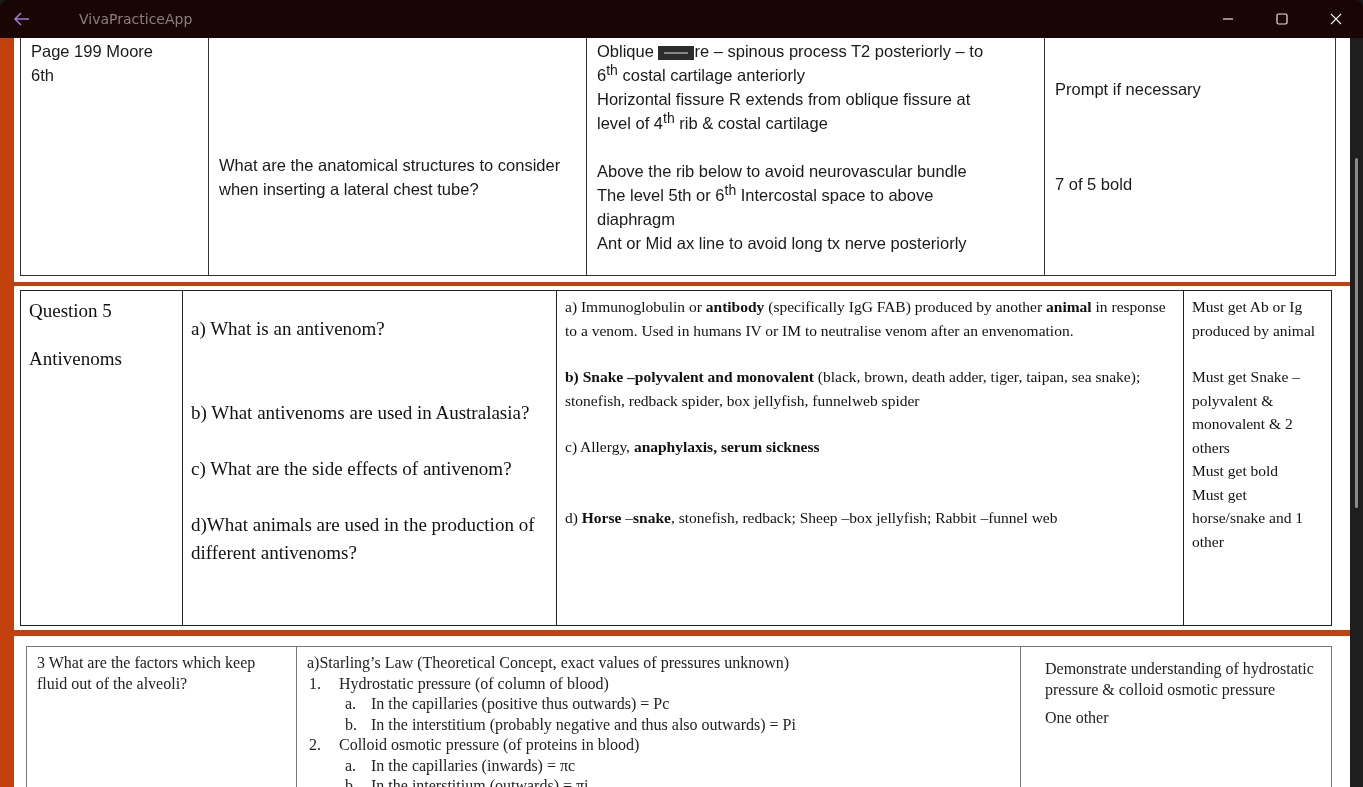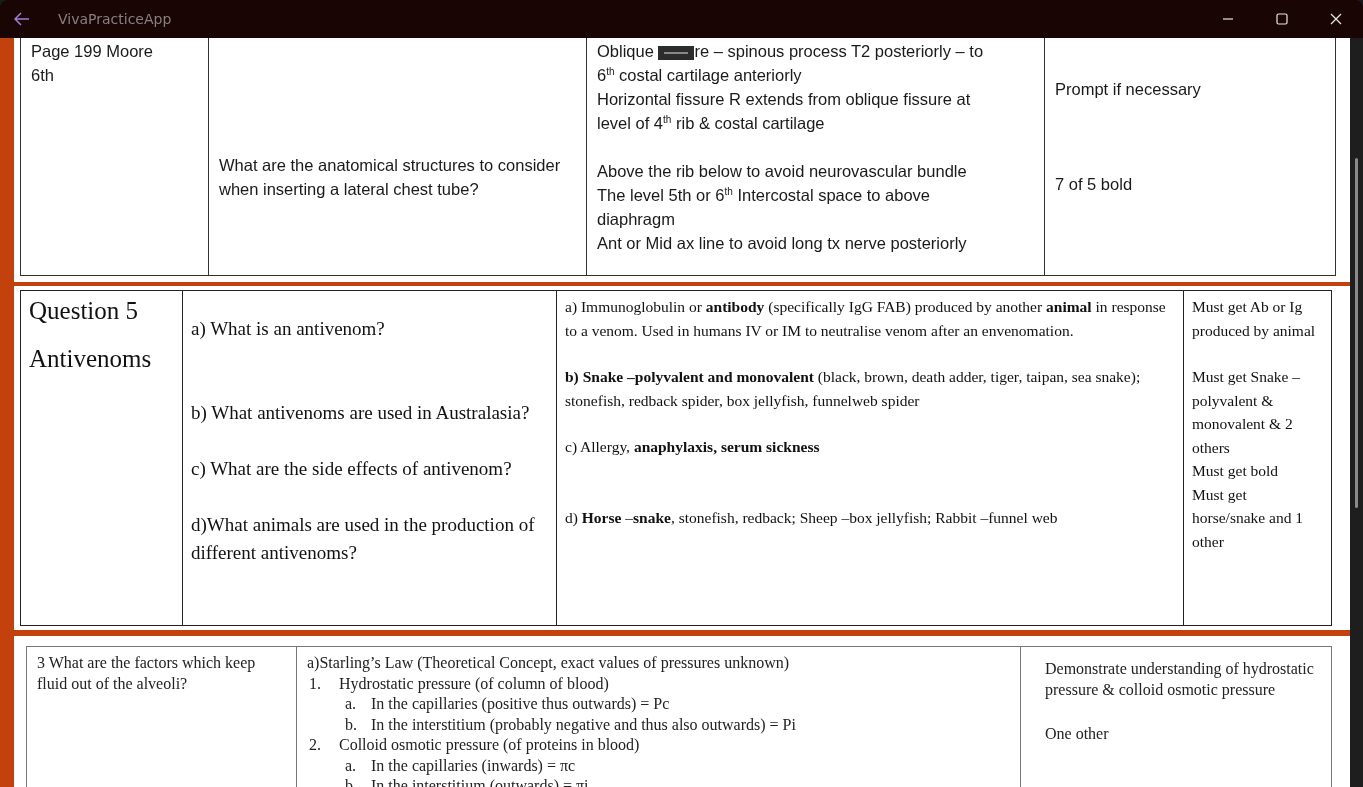--- a/index.html
+++ b/index.html
@@ -4,20 +4,21 @@
   <style>
     * { box-sizing: border-box; margin: 0; padding: 0; }
     html, body { width: 1363px; height: 787px; overflow: hidden; background: #1b1b1b; }
     body { position: relative; font-family: "Liberation Sans", sans-serif; }
 
     .titlebar {
       position: absolute; left: 0; top: 0; width: 1363px; height: 38px;
       background: #1a0505;
       display: flex; align-items: center;
       border-radius: 8px 8px 0 0;
+      gap: 21px;
     }
     .back-btn {
       width: 40px; height: 38px; display: flex; align-items: center; justify-content: center;
       color: #9d7fd6; font-size: 18px; cursor: pointer; margin-left: 2px;
     }
     .app-title { color: #8a7f80; font-size: 14px; margin-left: 16px; font-family: "DejaVu Sans", sans-serif; }
     .win-controls { position: absolute; right: 0; top: 0; height: 38px; display: flex; }
     .win-btn {
       width: 54px; height: 38px; display: flex; align-items: center; justify-content: center;
       color: #e8e8e8; cursor: pointer;
@@ -43,33 +44,33 @@
     .p1 table { position: absolute; left: 6px; top: -4px; width: 1316px; height: 242px; border-collapse: collapse; }
     .p1 td {
       border: 1.5px solid #333; vertical-align: top; font-family: "Liberation Sans", sans-serif;
       font-size: 16.5px; color: #1a1a1a; line-height: 24px; padding: 4px 10px;
     }
     .p1 td.c1 { width: 188px; }
     .p1 td.c2 { width: 378px; padding-top: 118px; }
     .p1 td.c3 { width: 458px; }
     .p1 td.c4 { padding-top: 42px; }
     .p1 b { font-weight: normal; }
-    sup { font-size: 10px; line-height: 0; vertical-align: super; }
+    sup { font-size: 14px; line-height: 0; vertical-align: super; }
     .redact { display: inline-block; width: 36px; height: 14px; background: #2c2c2c; vertical-align: middle; position: relative; }
     .redact::after { content: ""; position: absolute; left: 6px; right: 6px; top: 6px; height: 2px; background: #888; }
     .gap-p1 { margin-top: 24px; }
 
     
     .p2 { top: 248px; height: 344px; }
     .p2 table { position: absolute; left: 6px; top: 4px; width: 1312px; height: 336px; border-collapse: collapse; }
     .p2 td {
       border: 1.5px solid #222; vertical-align: top; font-family: "Liberation Serif", serif;
       color: #111; padding: 4px 8px;
     }
-    .p2 td.c1 { width: 162px; font-size: 25px; line-height: 28px; padding-top: 6px; }
+    .p2 td.c1 { width: 162px; font-size: 19px; line-height: 28px; padding-top: 6px; }
     .p2 td.c2 { width: 374px; font-size: 19px; line-height: 28px; padding-top: 24px; }
     .p2 td.c3 { width: 627px; font-size: 15.5px; line-height: 23.5px; }
     .p2 td.c4 { font-size: 15.5px; line-height: 23.5px; }
     .p2 .q { display: block; }
 
     
     .p3 { top: 598px; height: 160px; }
     .p3 table { position: absolute; left: 12px; top: 10px; width: 1306px; height: 160px; border-collapse: collapse; }
     .p3 td {
       border: 1px solid #777; vertical-align: top; font-family: "Liberation Serif", serif;
@@ -182,21 +183,21 @@
           <div>a)Starling’s Law (Theoretical Concept, exact values of pressures unknown)</div>
           <div class="li1"><span class="num">1.</span><span>Hydrostatic pressure (of column of blood)</span></div>
           <div class="li2"><span class="let">a.</span><span>In the capillaries (positive thus outwards) = Pc</span></div>
           <div class="li2"><span class="let">b.</span><span>In the interstitium (probably negative and thus also outwards) = Pi</span></div>
           <div class="li1"><span class="num">2.</span><span>Colloid osmotic pressure (of proteins in blood)</span></div>
           <div class="li2"><span class="let">a.</span><span>In the capillaries (inwards) = πc</span></div>
           <div class="li2"><span class="let">b.</span><span>In the interstitium (outwards) = πi</span></div>
         </td>
         <td class="c3">
           <div>Demonstrate understanding of hydrostatic pressure &amp; colloid osmotic pressure</div>
-          <div style="margin-top:24px">One other</div>
+          <div style="margin-top:8px">One other</div>
         </td>
       </tr>
     </tbody>
       </table>
   </div>
 
 </div>
 
 <div class="scrollbar">
   <div class="scroll-thumb"></div>

